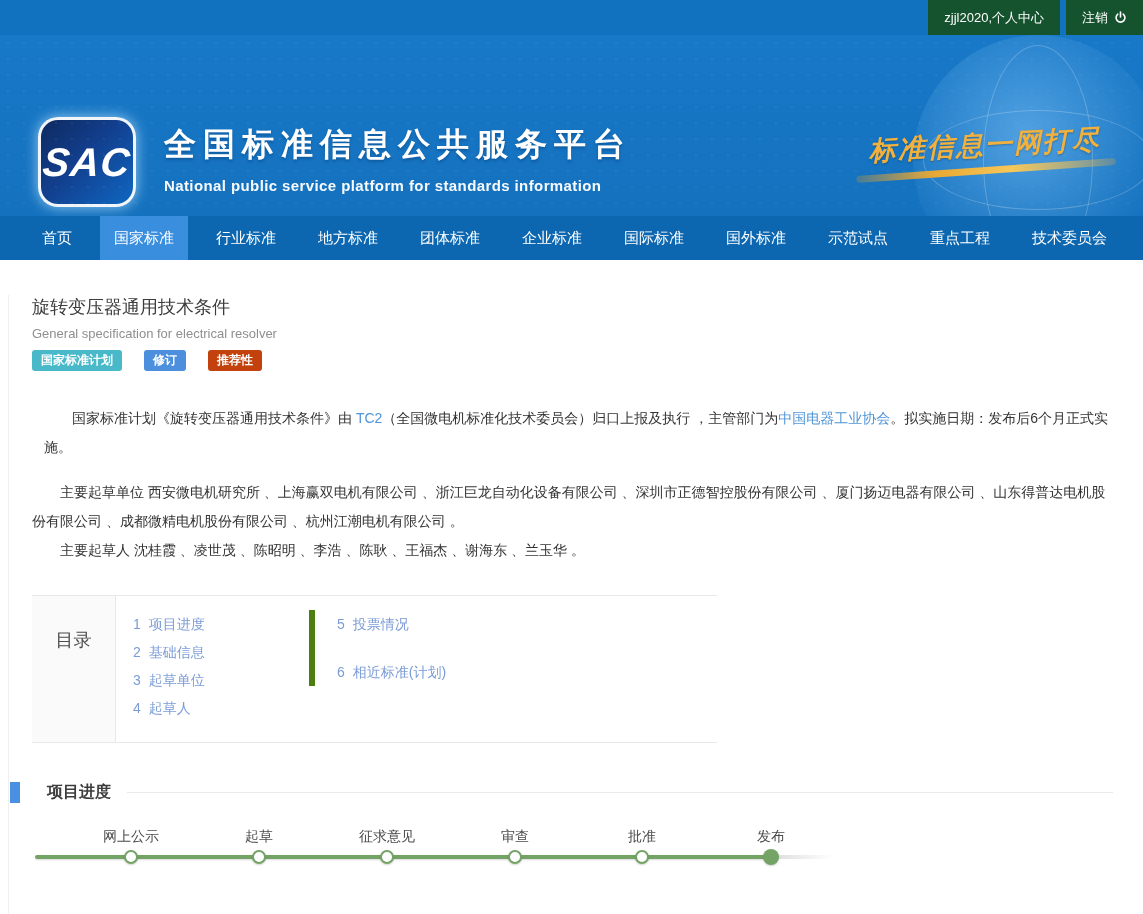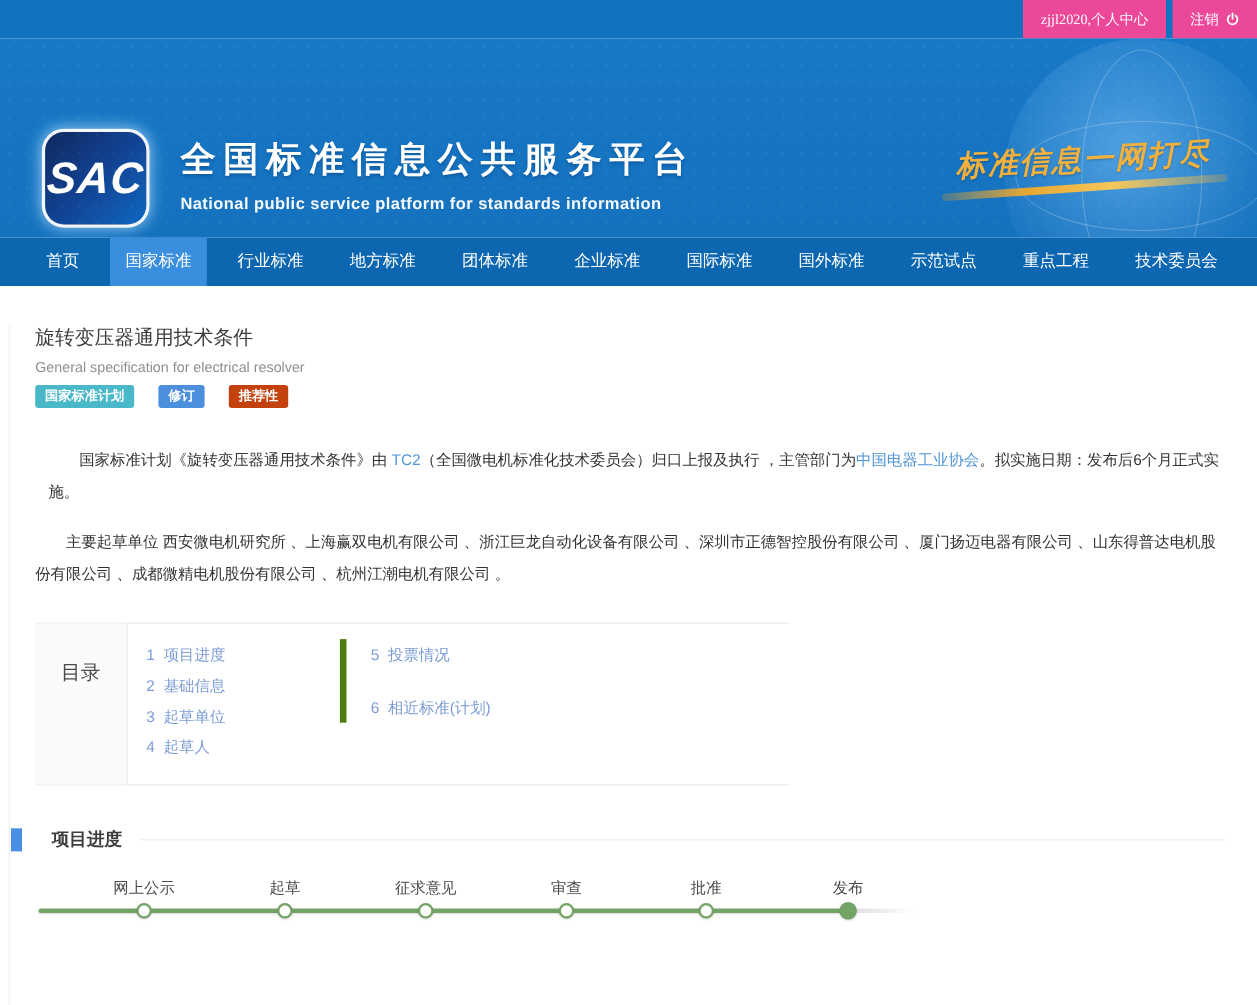--- a/index.html
+++ b/index.html
@@ -1,22 +1,22 @@
 <!DOCTYPE html>
 <html><head>
 <meta charset="utf-8">
 <style>
   * { margin:0; padding:0; box-sizing:border-box; }
   html,body { width:1143px; height:914px; overflow:hidden; background:#fff;
     font-family:"Liberation Sans","DejaVu Sans",sans-serif; }
 
   
   .topbar { height:35px; background:#1172c0; display:flex; justify-content:flex-end; align-items:stretch; }
-  .topbar-btn { background:#ec4899; color:#fff; font-size:13px; display:flex; align-items:center;
-    padding:0 16px; margin-left:6px; cursor:pointer;font-family:Liberation Serif, serif; }
+  .topbar-btn { background:#14532d; color:#fff; font-size:13px; display:flex; align-items:center;
+    padding:0 16px; margin-left:6px; cursor:pointer; }
   .topbar-btn .power-icon { width:13px; height:13px; margin-left:6px; }
 
   
   .header { position:relative; height:181px; background:linear-gradient(180deg,#1879c8 0%,#1471be 100%); overflow:hidden; }
   .header::after { content:""; position:absolute; inset:0;
     background-image:radial-gradient(rgba(255,255,255,.10) 1px, transparent 1.6px);
     background-size:16px 16px; opacity:.55; pointer-events:none; }
   .globe { position:absolute; right:-20px; top:0px; width:250px; height:250px; border-radius:50%;
     background:radial-gradient(circle at 45% 40%, rgba(140,205,255,.50), rgba(70,150,215,.25) 55%, rgba(255,255,255,0) 72%); }
   .globe i { position:absolute; border:1px solid rgba(255,255,255,.22); border-radius:50%; }
@@ -145,20 +145,21 @@
 
   <div class="badges">
     <span class="badge" style="background-color: rgb(73, 184, 201);">国家标准计划</span>
     <span class="badge" style="background-color: rgb(75, 143, 221);">修订</span>
     <span class="badge" style="background-color: #c2410c;">推荐性</span>
   </div>
 
   <p class="para first"><span>国家标准计划《旋转变压器通用技术条件》由 </span><a>TC2</a><span>（全国微电机标准化技术委员会）归口上报及执行 ，主管部门为</span><a>中国电器工业协会</a><span>。拟实施日期：发布后6个月正式实施。</span></p>
 
   <p class="para units">主要起草单位 西安微电机研究所 、上海赢双电机有限公司 、浙江巨龙自动化设备有限公司 、深圳市正德智控股份有限公司 、厦门扬迈电器有限公司 、山东得普达电机股份有限公司 、成都微精电机股份有限公司 、杭州江潮电机有限公司 。</p>
+  <p class="para">主要起草人 沈桂霞 、凌世茂 、陈昭明 、李浩 、陈耿 、王福杰 、谢海东 、兰玉华 。</p>
 
   <div class="toc">
     <div class="toc-label">目录</div>
     <div class="toc-links">
       <div class="toc-col c1">
         <a class="toc-link"><span class="num">1</span><span>项目进度</span></a>
         <a class="toc-link"><span class="num">2</span><span>基础信息</span></a>
         <a class="toc-link"><span class="num">3</span><span>起草单位</span></a>
         <a class="toc-link"><span class="num">4</span><span>起草人</span></a>
       </div>

